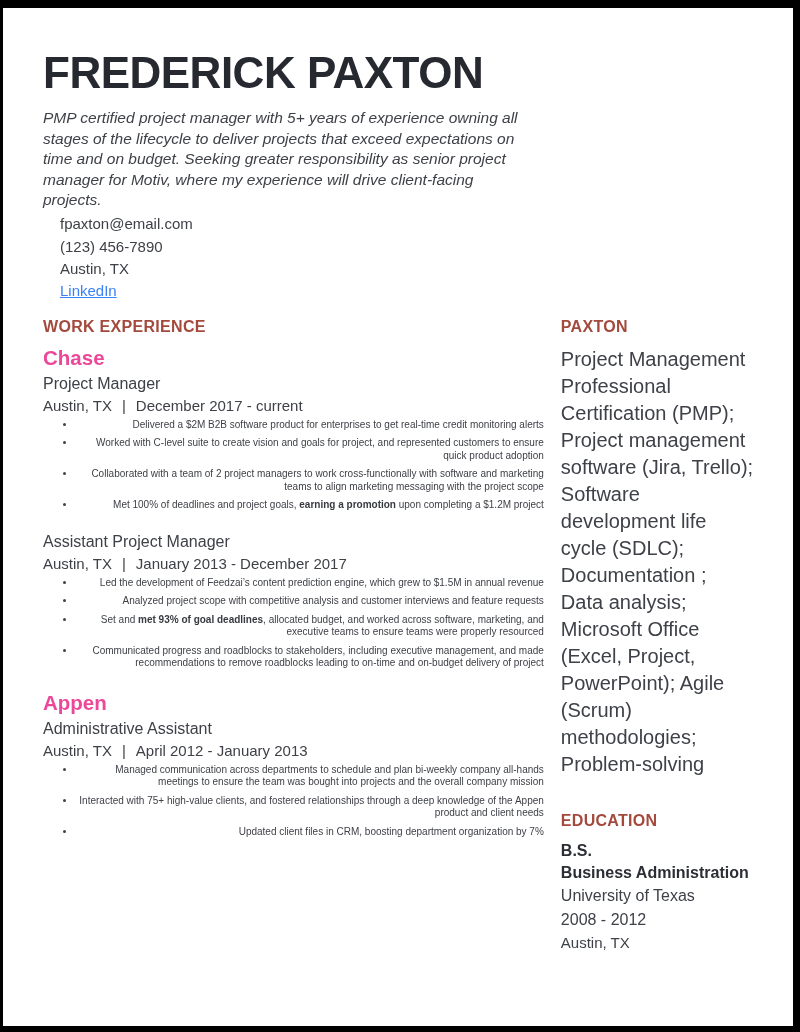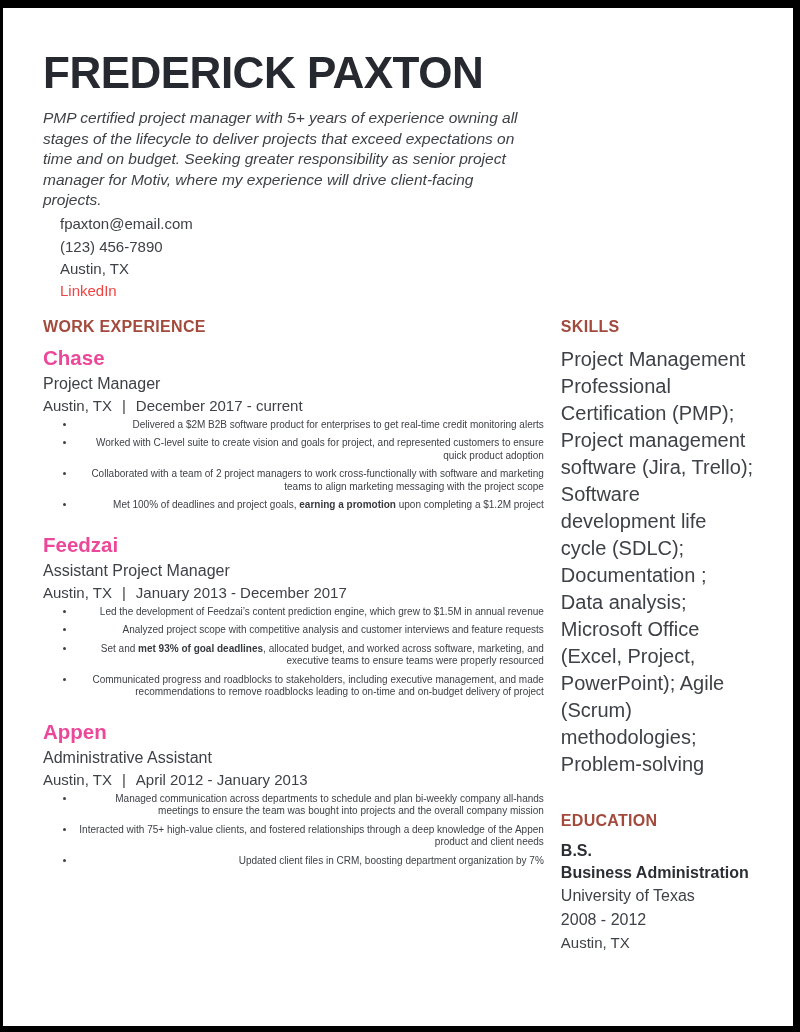--- a/index.html
+++ b/index.html
@@ -38,21 +38,22 @@
   .contact {
     margin-left: 17px;
     width: 200px;
     font-size: 15px;
     line-height: 1.42;
     color: #3e4147;
     padding-top: 3px;
   }
   .contact div { margin-bottom: 1px; }
   .contact a {
-    color: #ef4444;
+    color: #3b82f6;
+    text-decoration: underline;
     cursor: pointer;
   }
   .columns { display: flex; margin-top: 15px; }
   .left-col { width: 508px; }
   .right-col { margin-left: 17px; width: 200px; }
   h2.sec {
     margin: 0 0 10px 0;
     font-size: 16px;
     font-weight: 700;
     letter-spacing: 0.3px;
@@ -127,21 +128,20 @@
             <p class="title">Project Manager</p>
             <p class="meta"><span>Austin, TX</span><span class="sep">|</span><span>December 2017 - current</span></p>
             <ul>
               <li><span>Delivered a $2M B2B software product for enterprises to get real-time credit monitoring alerts</span></li>
               <li><span>Worked with C-level suite to create vision and goals for project, and represented customers to ensure quick product adoption</span></li>
               <li><span>Collaborated with a team of 2 project managers to work cross-functionally with software and marketing teams to align marketing messaging with the project scope</span></li>
               <li><span>Met 100% of deadlines and project goals, </span><span class="b">earning a promotion</span><span> upon completing a $1.2M project</span></li>
             </ul>
           </div>
           <div class="job">
-            <h3>Feedzai</h3>
             <p class="title">Assistant Project Manager</p>
             <p class="meta"><span>Austin, TX</span><span class="sep">|</span><span>January 2013 - December 2017</span></p>
             <ul>
               <li><span>Led the development of Feedzai’s content prediction engine, which grew to $1.5M in annual revenue</span></li>
               <li><span>Analyzed project scope with competitive analysis and customer interviews and feature requests</span></li>
               <li><span>Set and </span><span class="b">met 93% of goal deadlines</span><span>, allocated budget, and worked across software, marketing, and executive teams to ensure teams were properly resourced</span></li>
               <li><span>Communicated progress and roadblocks to stakeholders, including executive management, and made recommendations to remove roadblocks leading to on-time and on-budget delivery of project</span></li>
             </ul>
           </div>
           <div class="job">
@@ -151,21 +151,21 @@
             <ul>
               <li><span>Managed communication across departments to schedule and plan bi-weekly company all-hands meetings to ensure the team was bought into projects and the overall company mission</span></li>
               <li><span>Interacted with 75+ high-value clients, and fostered relationships through a deep knowledge of the Appen product and client needs</span></li>
               <li><span>Updated client files in CRM, boosting department organization by 7%</span></li>
             </ul>
           </div>
         </div>
     </div>
 
     <div class="right-col">
-      <h2 class="sec">SKILLS</h2>
+      <h2 class="sec">PAXTON</h2>
       <p class="skills-text">Project Management Professional Certification (PMP); Project management software (Jira, Trello); Software development life cycle (SDLC); Documentation ; Data analysis; Microsoft Office (Excel, Project, PowerPoint); Agile (Scrum) methodologies; Problem-solving</p>
 
       <div class="edu-block">
         <h2 class="sec">EDUCATION</h2>
         <div class="edu-line strong">B.S.</div>
         <div class="edu-line strong">Business Administration</div>
         <div class="edu-line">University of Texas</div>
         <div class="edu-line small">2008 - 2012</div>
         <div class="edu-line loc">Austin, TX</div>
       </div>

